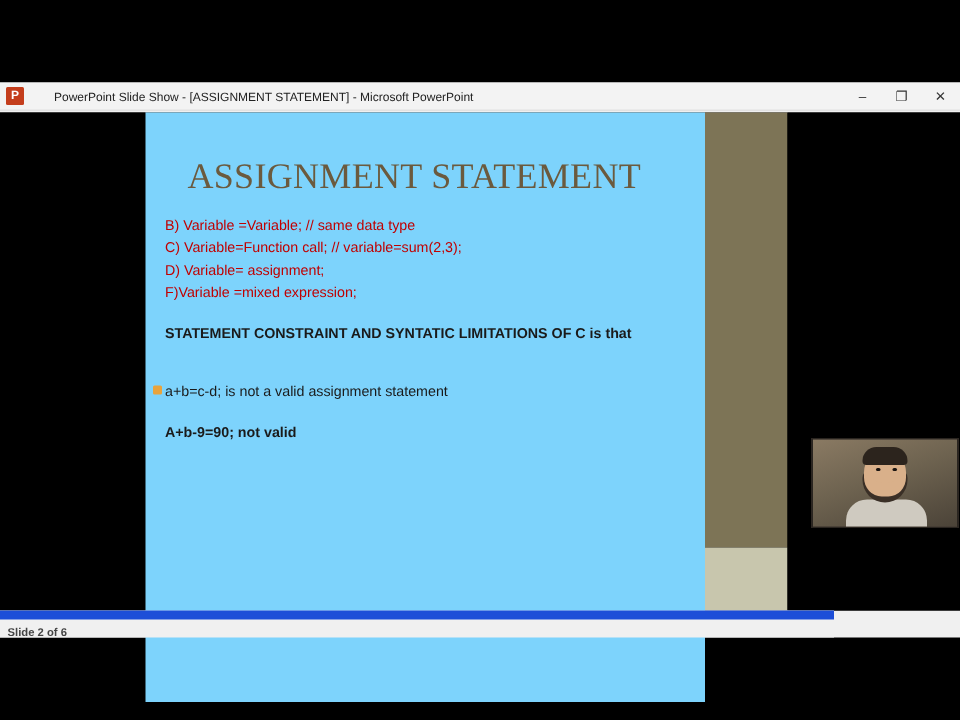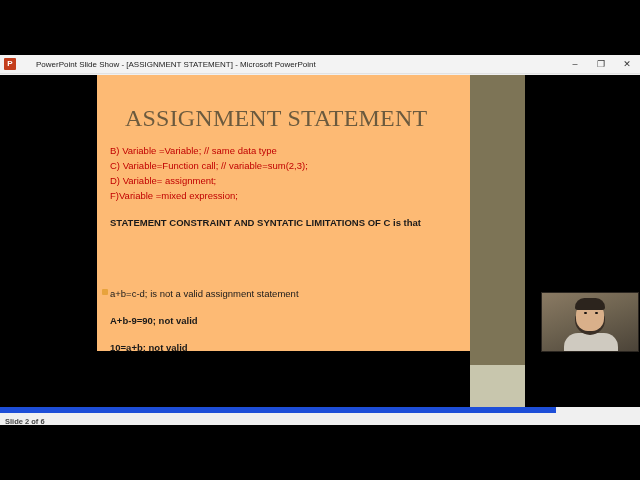--- a/index.html
+++ b/index.html
@@ -120,22 +120,22 @@
     left: 525px; top: 0;
     width: 115px; height: 332px;
     background: #000000;
   }
   
   .slide {
     position: absolute;
     left: 97px;
     top: 0;
     width: 373px;
-    height: 276px;
-    background: #fdba74;
+    height: 393px;
+    background: #7dd3fc;
   }
   .slide-title {
     position: absolute;
     left: 28px;
     top: 30px;
     width: 330px;
     font-family: "Liberation Serif", serif;
     font-size: 24px;
     color: #6b5a3e;
     letter-spacing: 0.2px;
@@ -158,21 +158,20 @@
   }
   .line.bold {
     font-weight: bold;
   }
   .gap {
     height: 12px;
   }
   .bullet-line {
     position: relative;
     padding-left: 0;
-    margin-top: 32px;
   }
   .bullet-dot {
     position: absolute;
     left: -8px;
     top: 3px;
     width: 6px;
     height: 6px;
     background: #e8a33d;
     border-radius: 1px;
   }
@@ -326,21 +325,20 @@
           <div class="gap"></div>
           <div class="gap"></div>
 
           <div class="line bullet-line">
             <span class="bullet-dot"></span>
             <span>a+b=c-d; is not a valid assignment statement</span>
           </div>
           <div class="gap"></div>
           <div class="line bold">A+b-9=90;     not valid</div>
           <div class="gap"></div>
-          <div class="line bold">10=a+b;            not valid</div>
         </div>
       </div>
 
     </div>
 
     <div class="status-bar">
       <div class="status-text">Slide 2 of 6</div>
     </div>
 
   </div>

